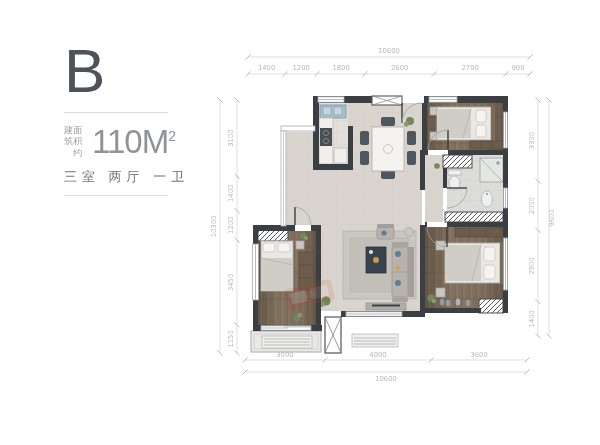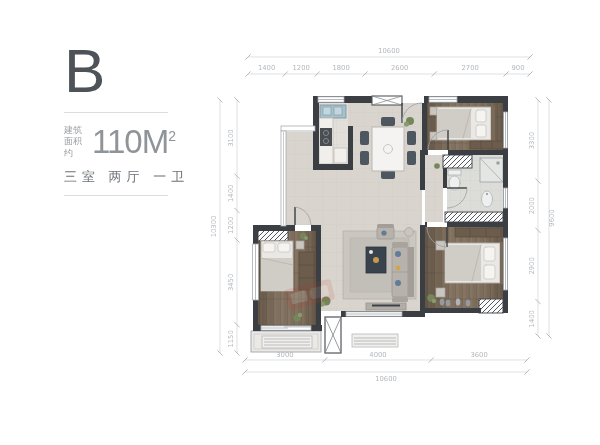--- a/index.html
+++ b/index.html
@@ -7,21 +7,21 @@
          font-family:"Liberation Sans", sans-serif;}
   .plan-svg{position:absolute;left:0;top:0;width:600px;height:445px;}
 
   
   .panel{position:absolute;left:64px;top:44px;width:112px;}
   .plan-letter{font-size:62px;line-height:0.86;font-weight:400;color:#4d5358;letter-spacing:0;}
   .divider{height:1px;background:#dcdcdc;width:104px;}
   .div1{margin-top:15px;}
   .div2{margin-top:9px;}
   .area-row{display:flex;align-items:center;margin-top:10px;}
-  .area-prefix{display:flex;flex-direction:column;font-size:9px;color:#97999c;line-height:1.3;margin-right:5px;}
+  .area-prefix{display:flex;flex-direction:row;font-size:9px;color:#97999c;line-height:1.3;margin-right:5px;}
   .area-value{font-size:33px;color:#8f9499;letter-spacing:-1px;}
   .area-value sup{font-size:14px;vertical-align:super;letter-spacing:0;}
   .layout-text{margin-top:7px;font-size:13px;color:#6c7278;letter-spacing:5px;white-space:nowrap;}
 </style>
 </head>
 <body>
 
 <div class="stage">
 
   <div class="panel">

